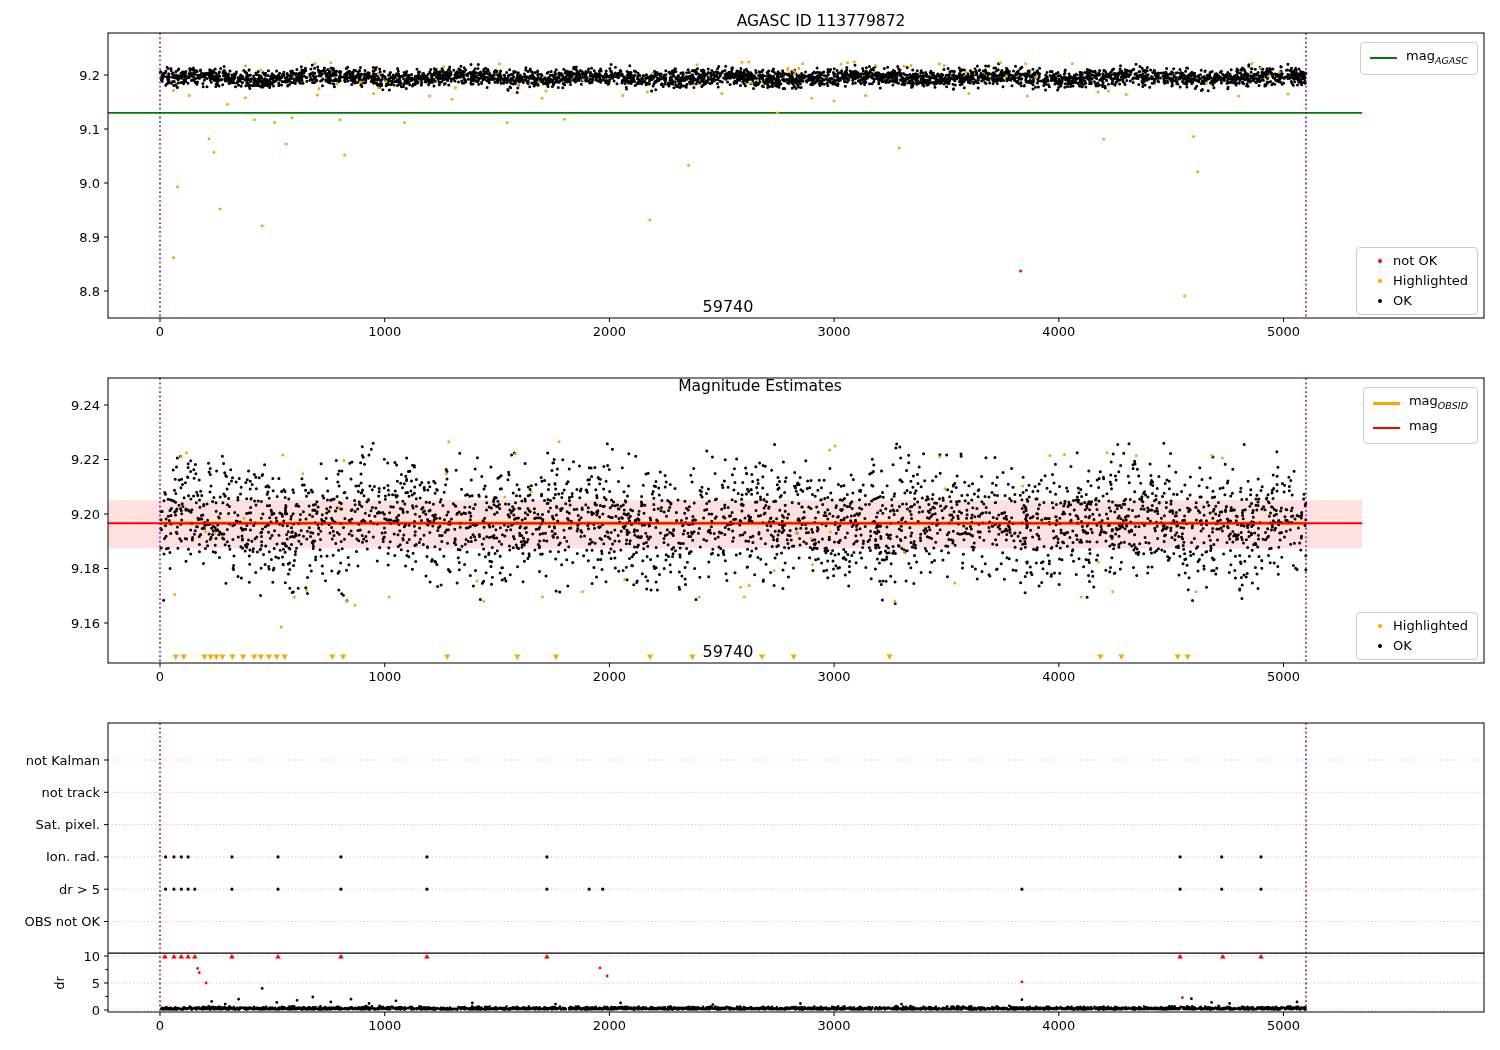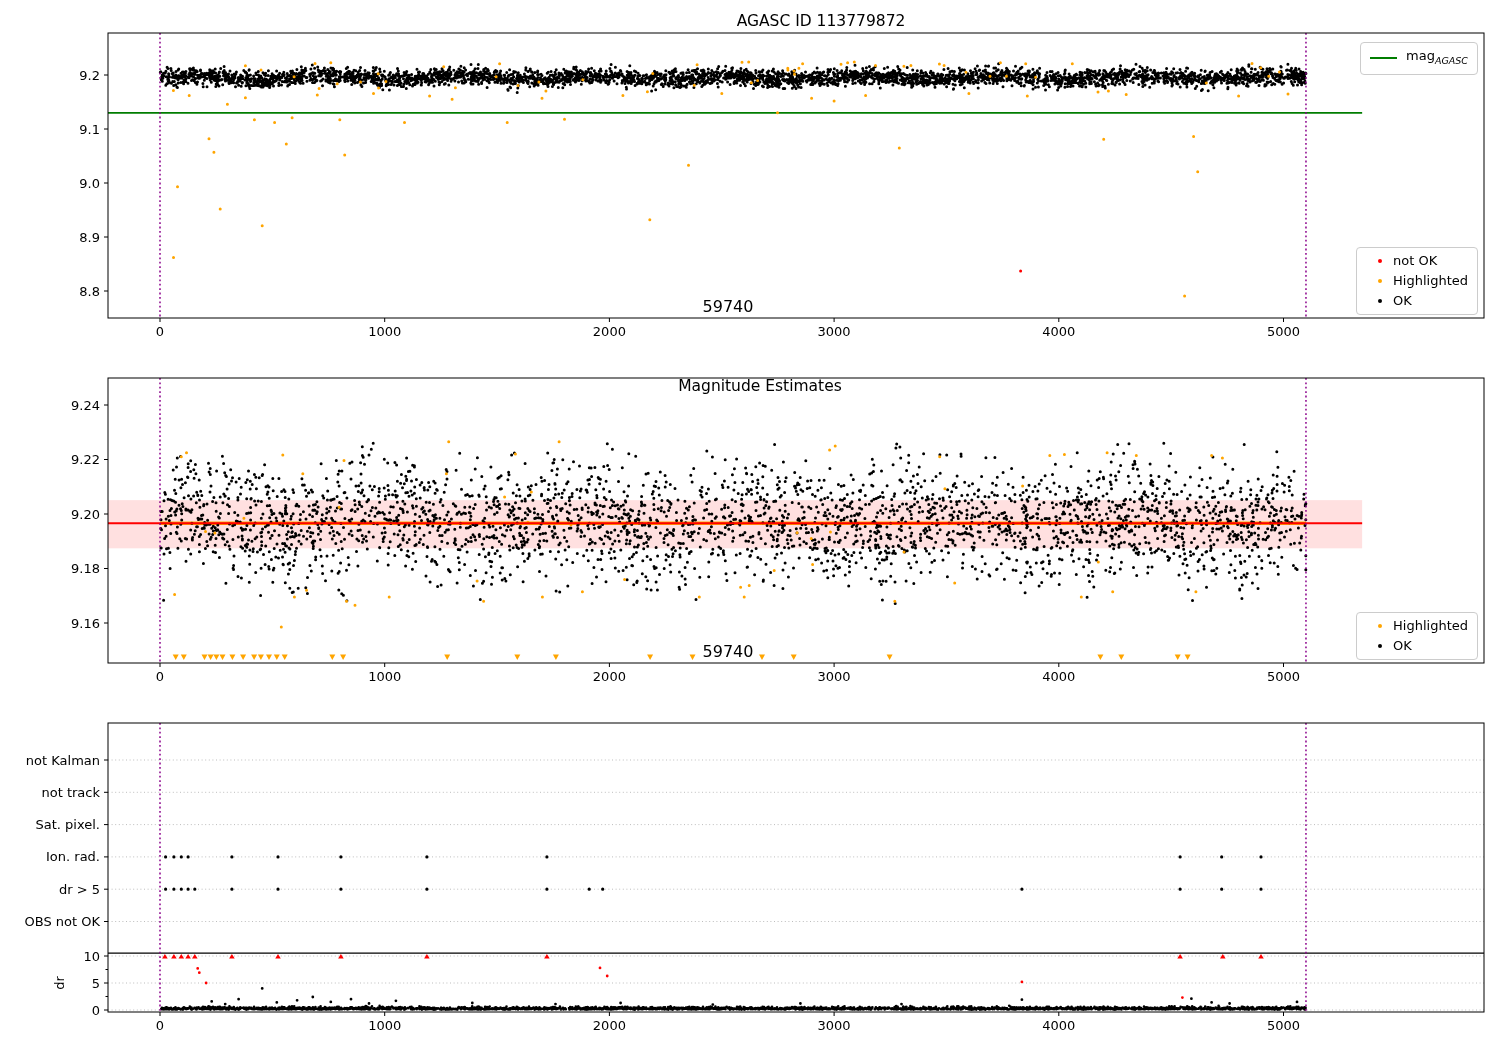--- a/index.html
+++ b/index.html
@@ -167,20 +167,30 @@
     <div class="lrow">
       <span class="ldot" style="background-color: rgb(255, 165, 0);"></span>
       <span class="llabel">Highlighted</span>
     </div>
     <div class="lrow">
       <span class="ldot" style="background-color: rgb(0, 0, 0);"></span>
       <span class="llabel">OK</span>
     </div>
   </div>
 
+  <div class="legend" style="top:387px;right:22px;">
+    <div class="lrow">
+      <span class="lline" style="border-top-width: 3.5px; border-top-color: rgb(255, 165, 0);"></span>
+      <span class="llabel"><span>mag</span><sub>OBSID</sub></span>
+    </div>
+    <div class="lrow">
+      <span class="lline" style="border-top-width: 2.5px; border-top-color: rgb(255, 0, 0);"></span>
+      <span class="llabel"><span>mag</span><sub></sub></span>
+    </div>
+  </div>
 
   <div class="legend" style="top:612px;right:22px;">
     <div class="lrow">
       <span class="ldot" style="background-color: rgb(255, 165, 0);"></span>
       <span class="llabel">Highlighted</span>
     </div>
     <div class="lrow">
       <span class="ldot" style="background-color: rgb(0, 0, 0);"></span>
       <span class="llabel">OK</span>
     </div>

